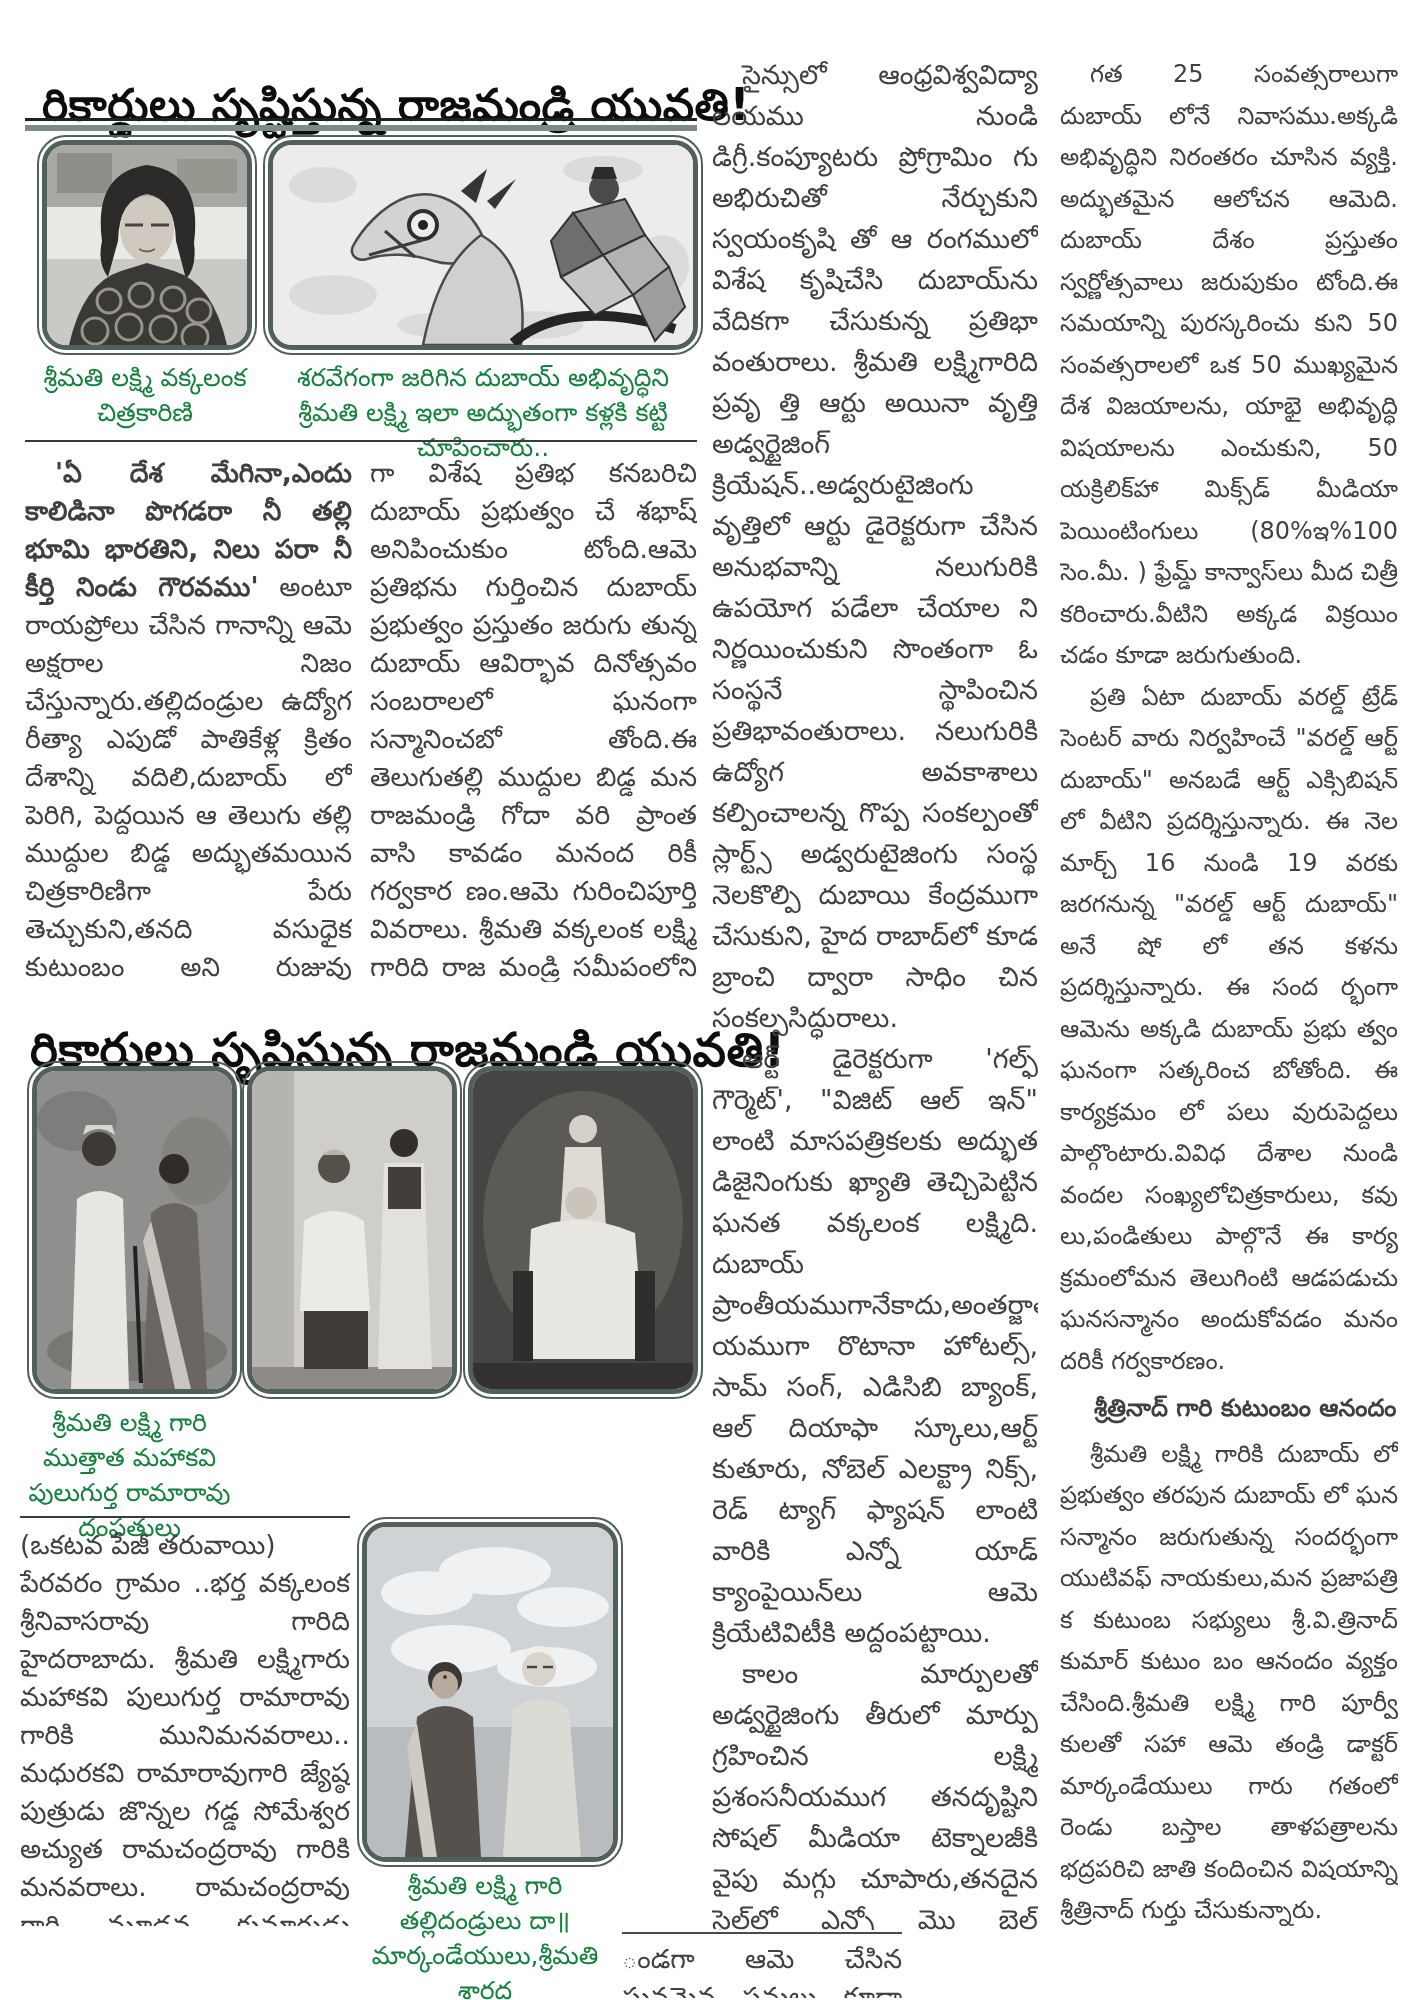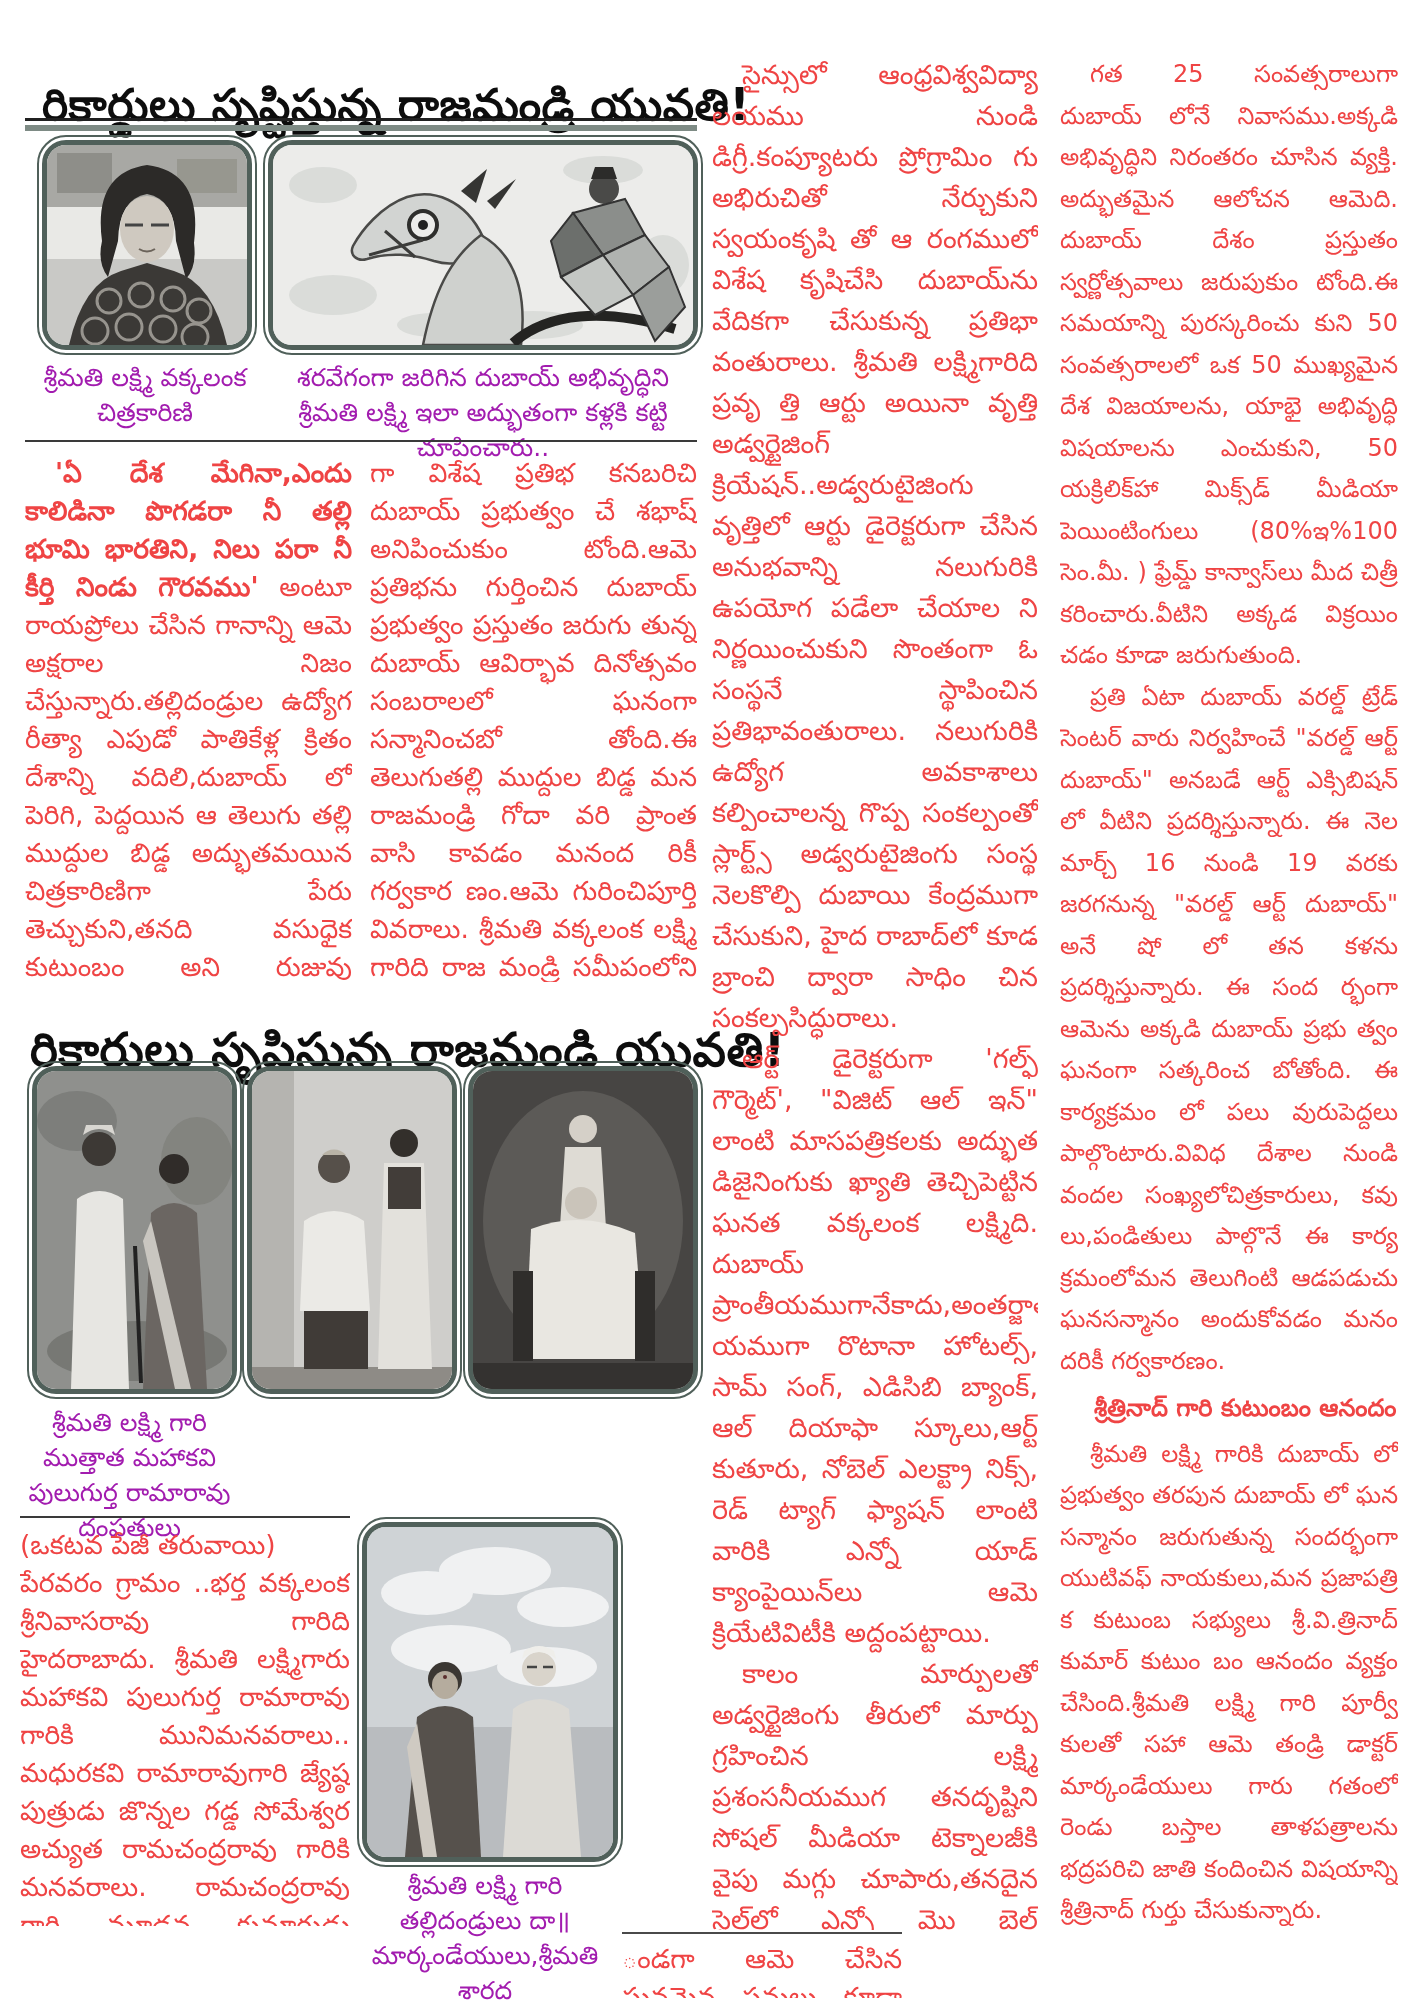--- a/index.html
+++ b/index.html
@@ -24,26 +24,26 @@
   .thin-rule{border-top:2px solid #3a3a3a;height:0;}
   .mini-rule{border-top:2px solid #4a4a4a;height:0;}
   
   .photo-frame{
     border:5px solid #50605a;outline:2px solid #50605a;outline-offset:3px;
     border-radius:24px;overflow:hidden;background:#e8e8e6;
   }
   .photo-frame svg{display:block;}
   
   .cap{
-    text-align:center;font-size:25px;line-height:35px;color:#a21caf;
+    text-align:center;font-size:25px;line-height:35px;color:#15803d;
     font-family:"DejaVu Sans","Liberation Sans",sans-serif;
   }
   
   .body-text{
-    font-size:26.5px;line-height:38px;text-align:justify;color:#ef4444;
+    font-size:26.5px;line-height:38px;text-align:justify;color:#404040;
     font-family:"DejaVu Sans","Liberation Sans",sans-serif;
     overflow:hidden;
   }
   .body-text p{margin:0;}
   .indent{text-indent:30px;}
   .lead{font-weight:bold;}
   .center{text-align:left;}
   .col3-text{font-size:27px;line-height:41px;}
   .col4-text{font-size:24px;line-height:41.5px;}
   .subhead{font-weight:bold;text-indent:34px;margin:6px 0 4px 0 !important;}

